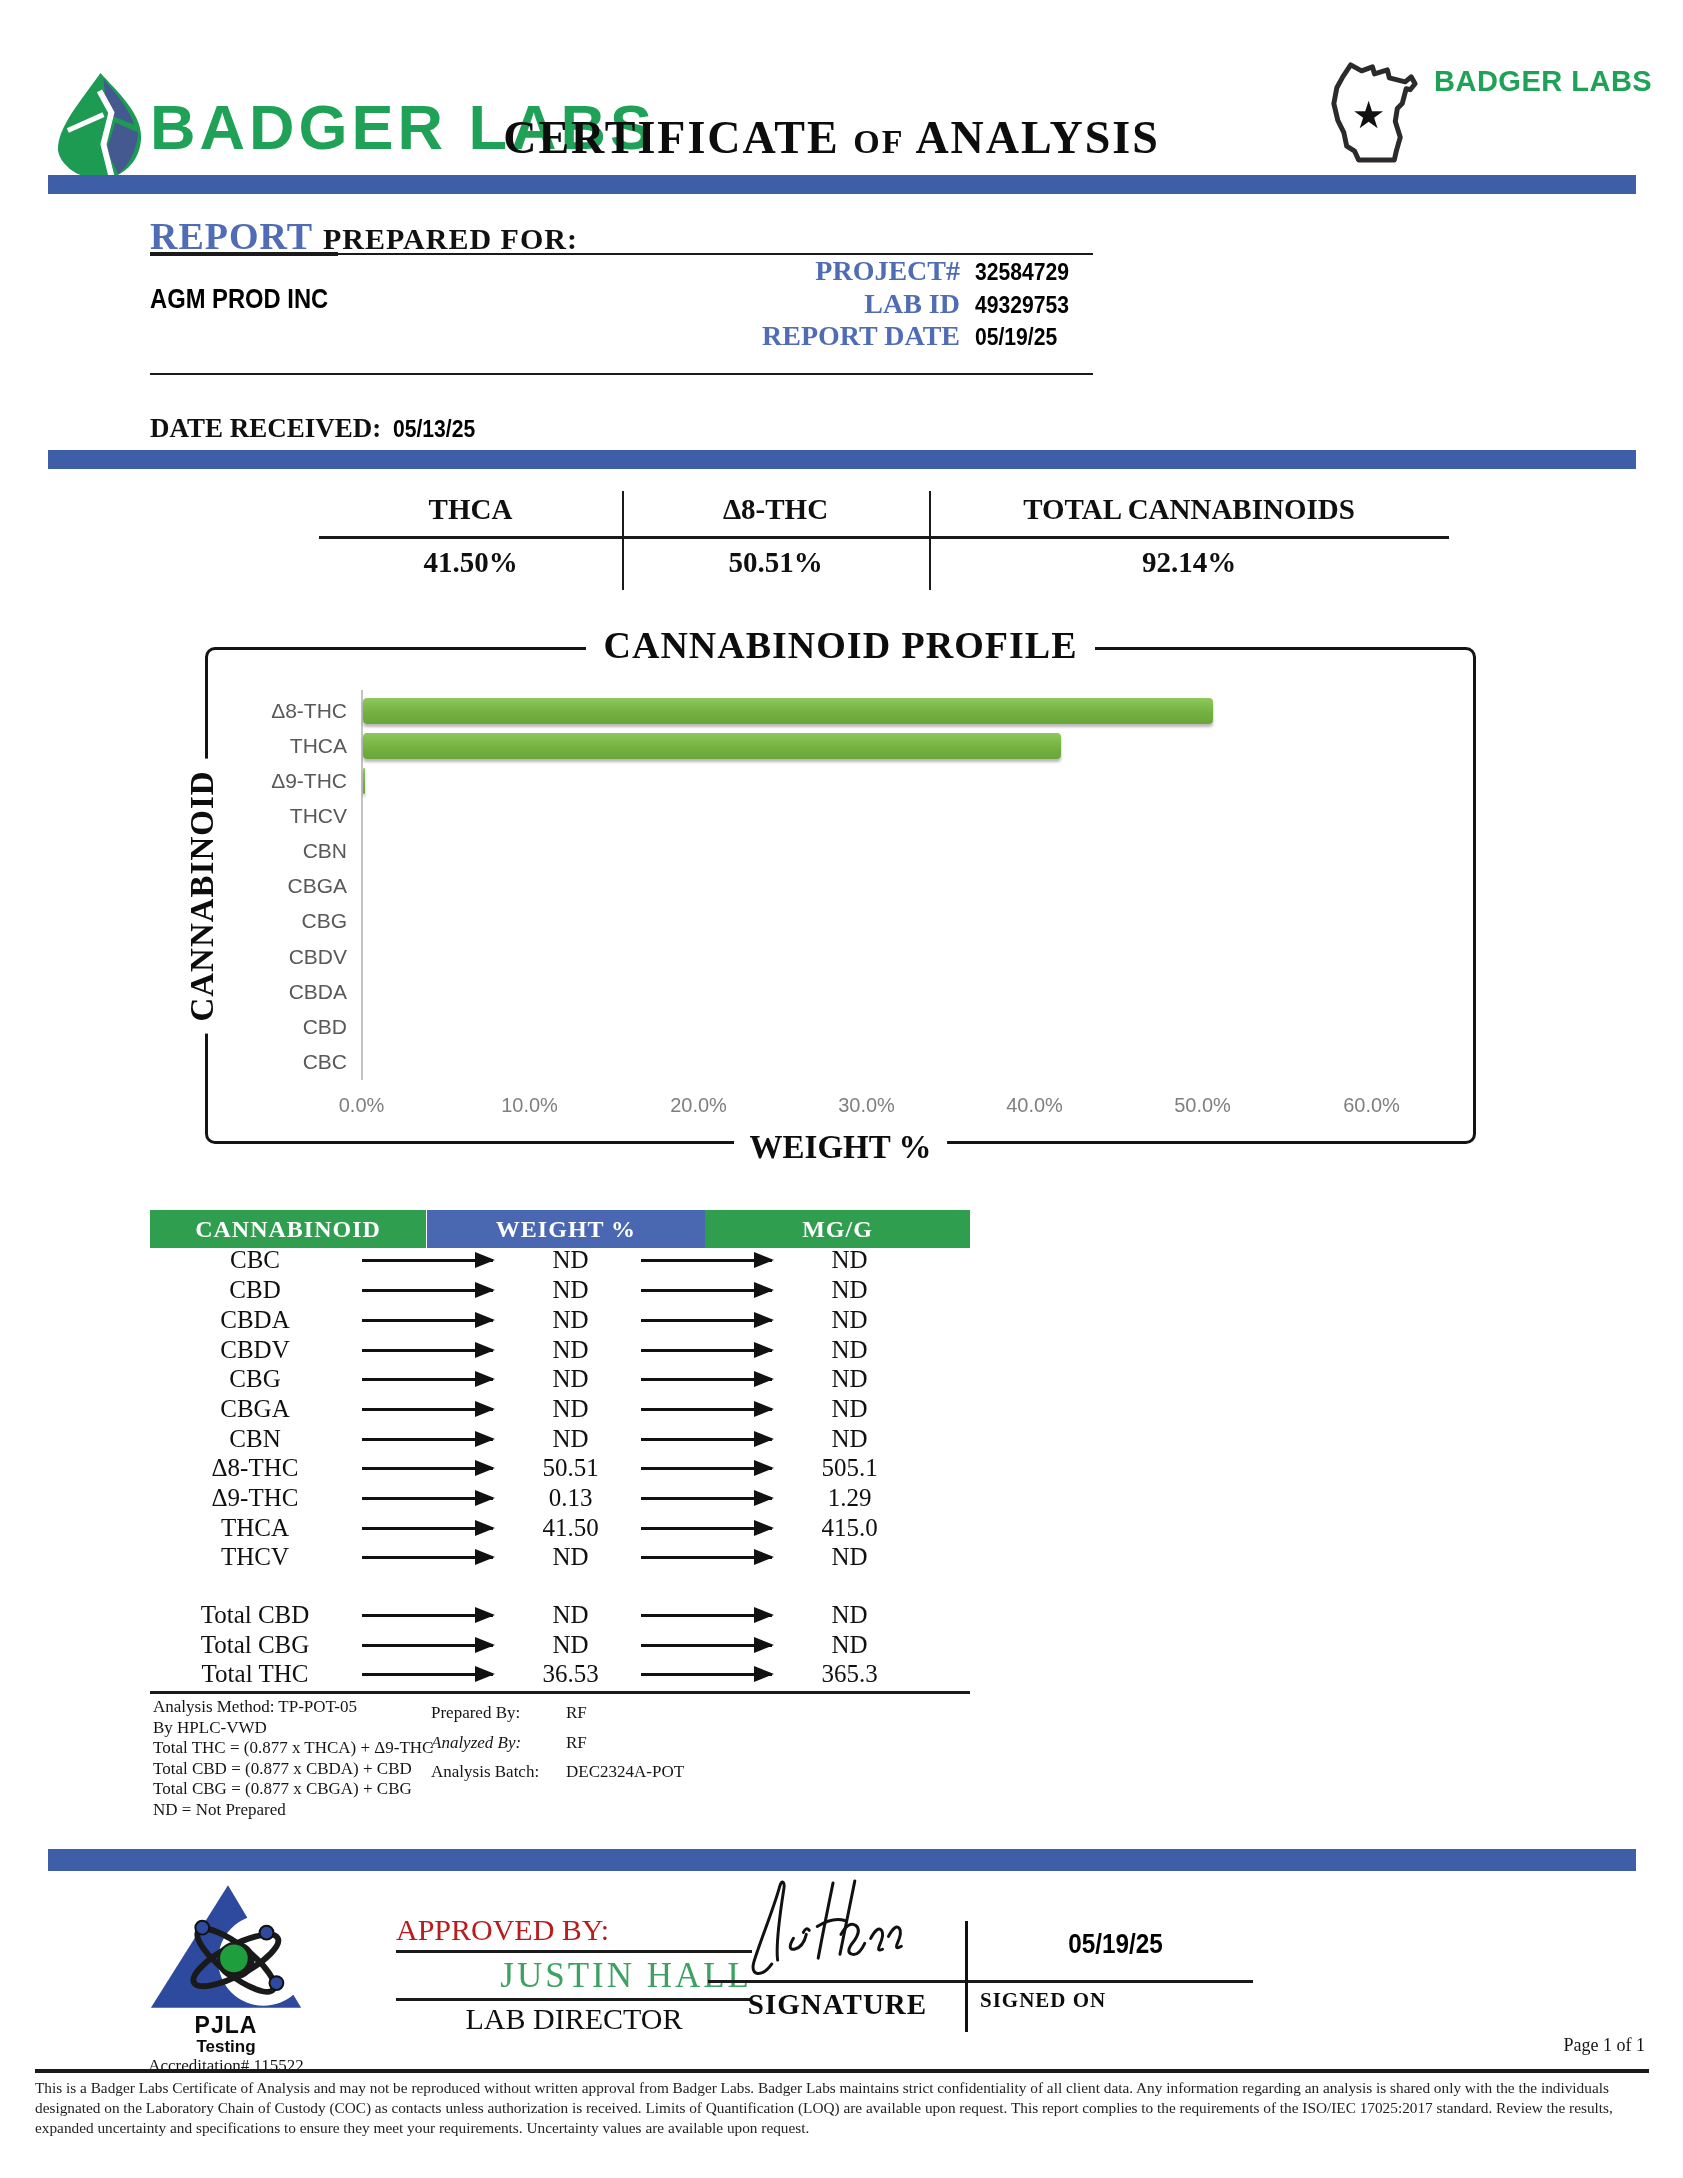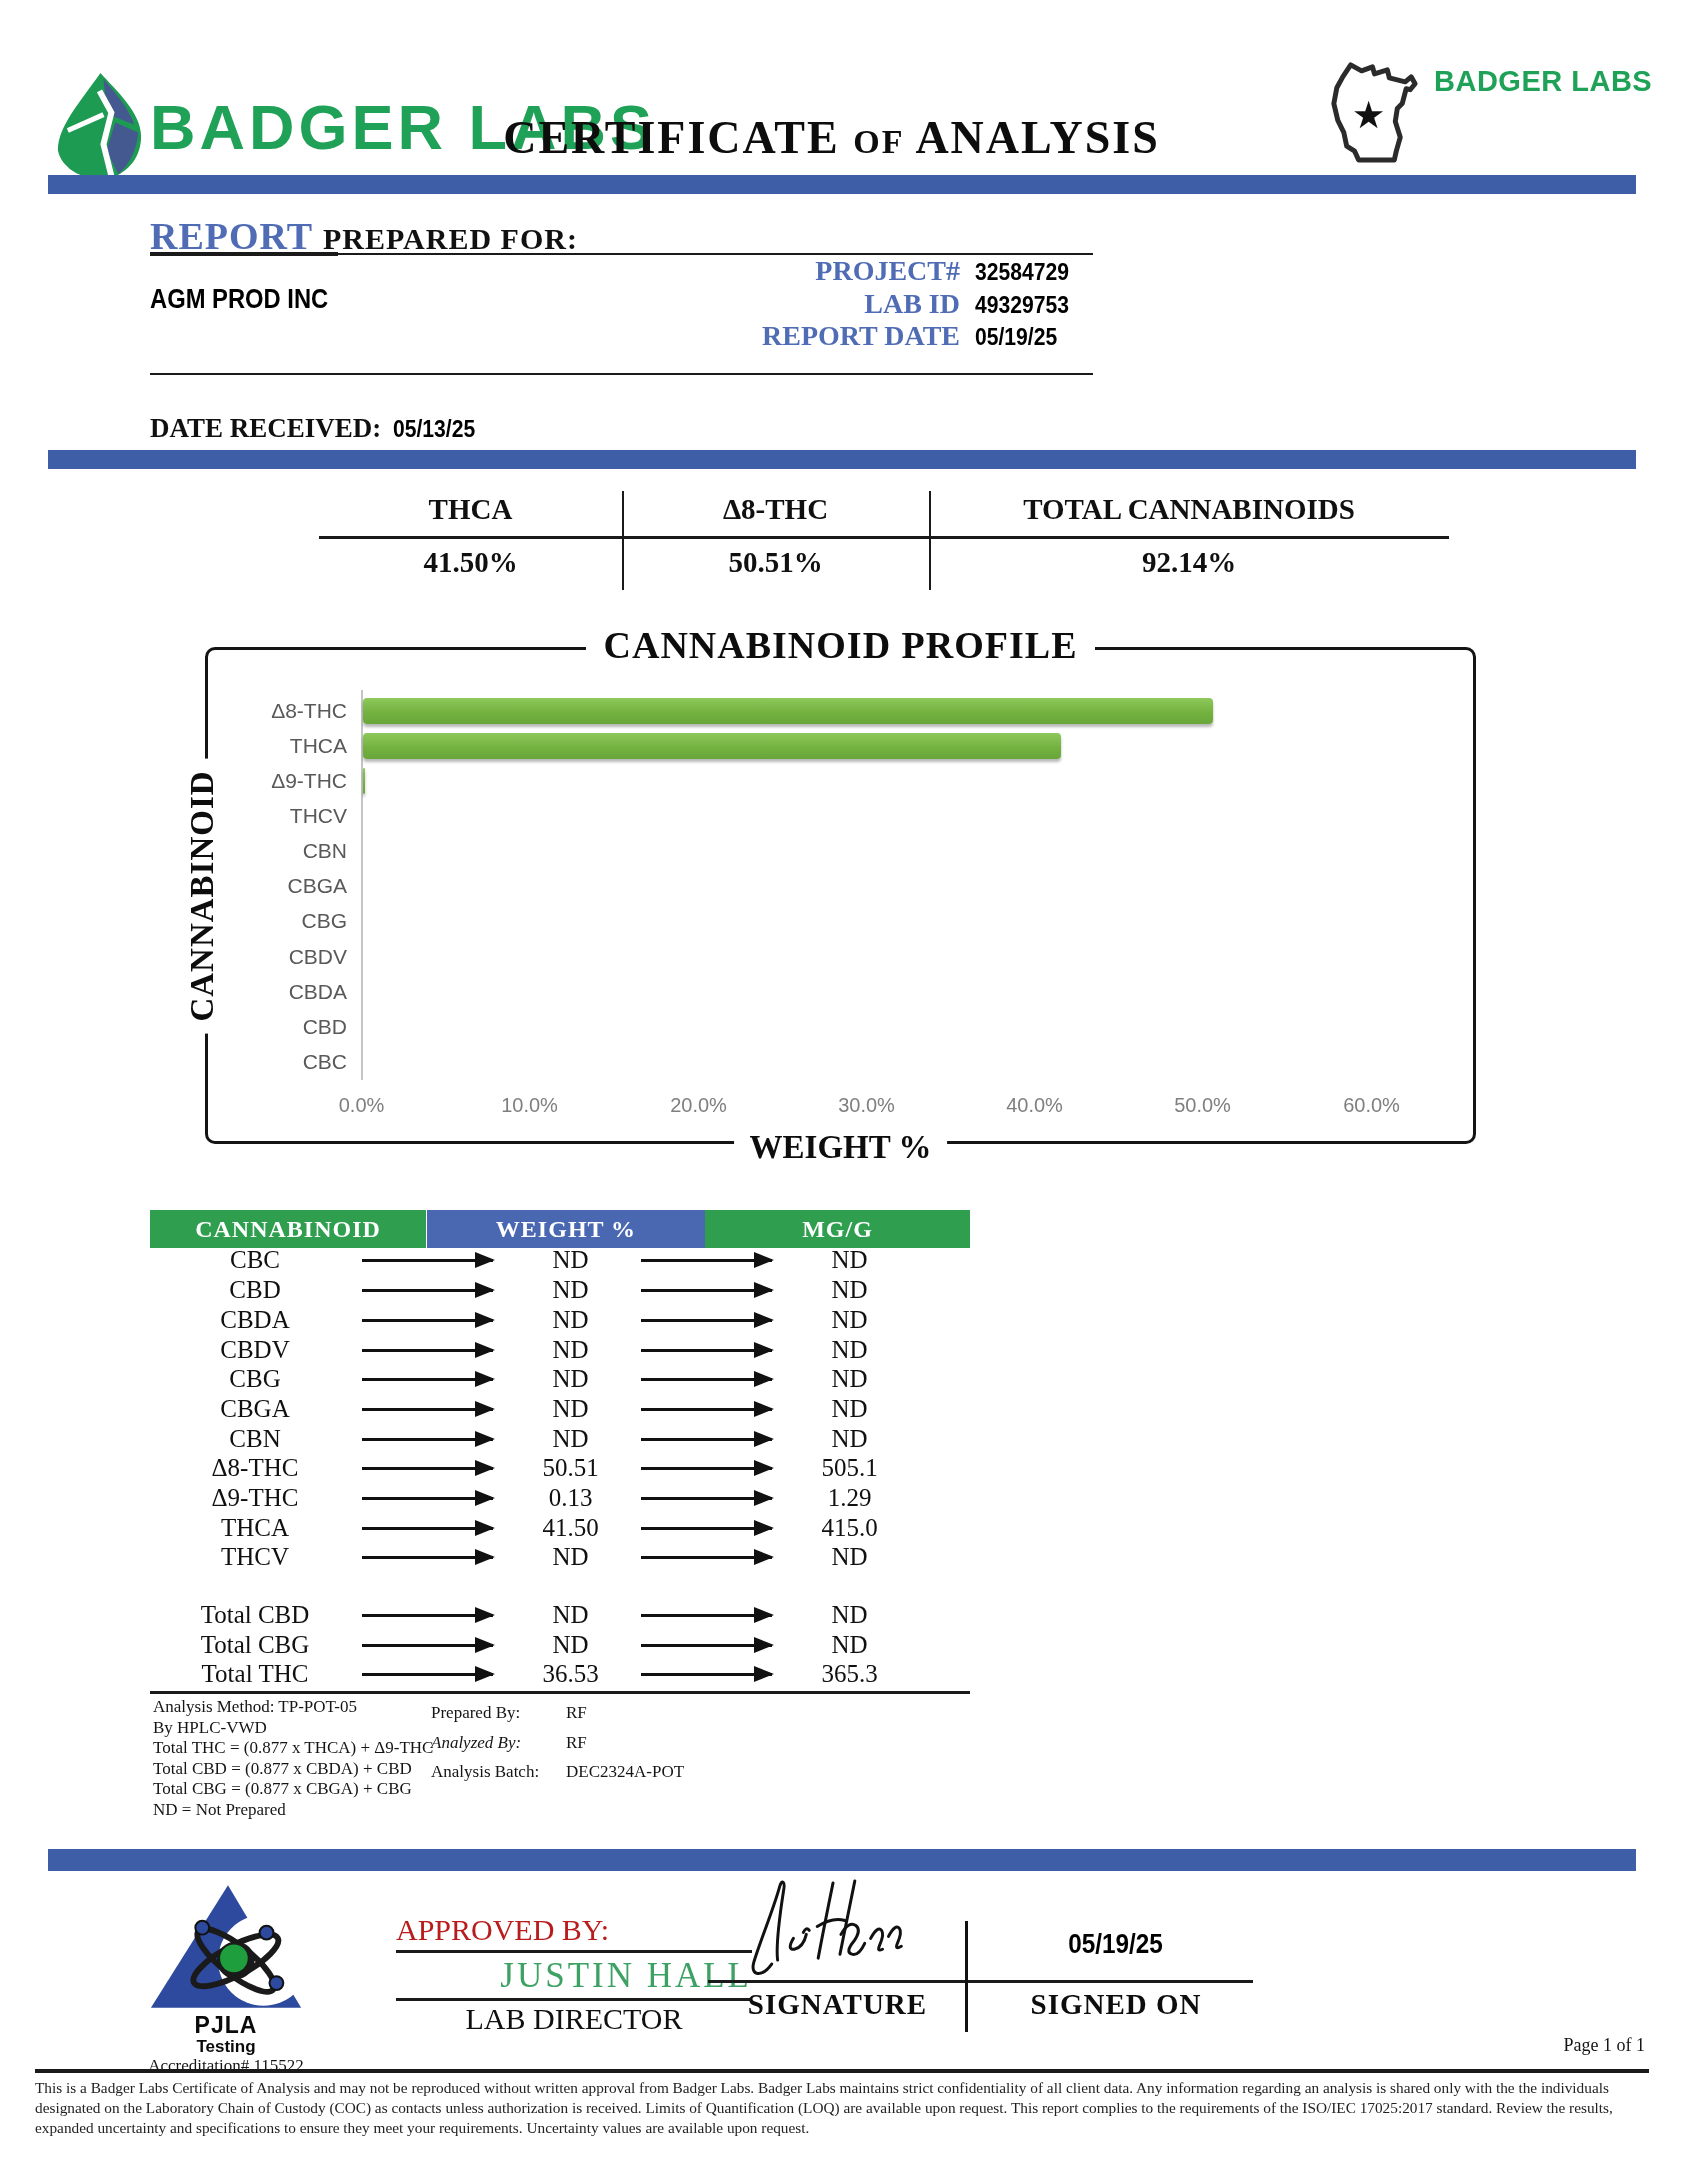--- a/index.html
+++ b/index.html
@@ -66,21 +66,21 @@
 
   
   .pjla-name { left:127px; top:2012px; width:198px; text-align:center; font-family:"Liberation Sans", sans-serif; font-weight:bold; font-size:23px; letter-spacing:1px; color:#0b0b0b; }
   .pjla-testing { left:127px; top:2037px; width:198px; text-align:center; font-family:"Liberation Sans", sans-serif; font-weight:bold; font-size:17px; color:#0b0b0b; }
   .pjla-accred { left:107px; top:2056px; width:238px; text-align:center; font-size:17px; color:#151515; }
   .appr-label { left:396px; top:1913px; width:356px; text-align:left; font-size:30px; color:#b91c1c; }
   .appr-name { left:396px; top:1956px; width:356px; text-align:right; font-size:35px; letter-spacing:3px; color:#3da164; }
   .appr-role { left:396px; top:2002px; width:356px; text-align:center; font-size:30px; color:#101010; }
   .sig-label { left:708px; top:1988px; width:259px; text-align:center; font-weight:bold; font-size:29px; letter-spacing:1px; color:#0d0d0d; }
   .signed-date { left:980px; top:1929px; width:272px; text-align:center; font-size:27px; }
-  .signed-label { left:980px; top:1988px; width:272px; text-align:center; font-weight:bold; font-size:29px; letter-spacing:1px; color:#0d0d0d; }
+  .signed-label { left:980px; top:1988px; width:272px; text-align:left; font-weight:bold; font-size:21px; letter-spacing:1px; color:#0d0d0d; }
   .page-num { left:1475px; top:2035px; width:170px; text-align:right; font-size:18px; color:#151515; }
   .disclaimer { left:35px; top:2078px; width:1618px; font-size:15.3px; line-height:20px; color:#222; }
 </style>
 </head>
 <body>
 
 <div class="page">
 
   <svg class="abs" style="left:48px; top:69px;" width="101" height="115" viewBox="0 0 102 116">
     <path d="M53,4 C32,34 10,58 10,82 a43,34 0 0 0 53,28 C82,104 94,88 94,68 C94,44 69,22 53,4 Z" fill="#1d9b52"></path>

